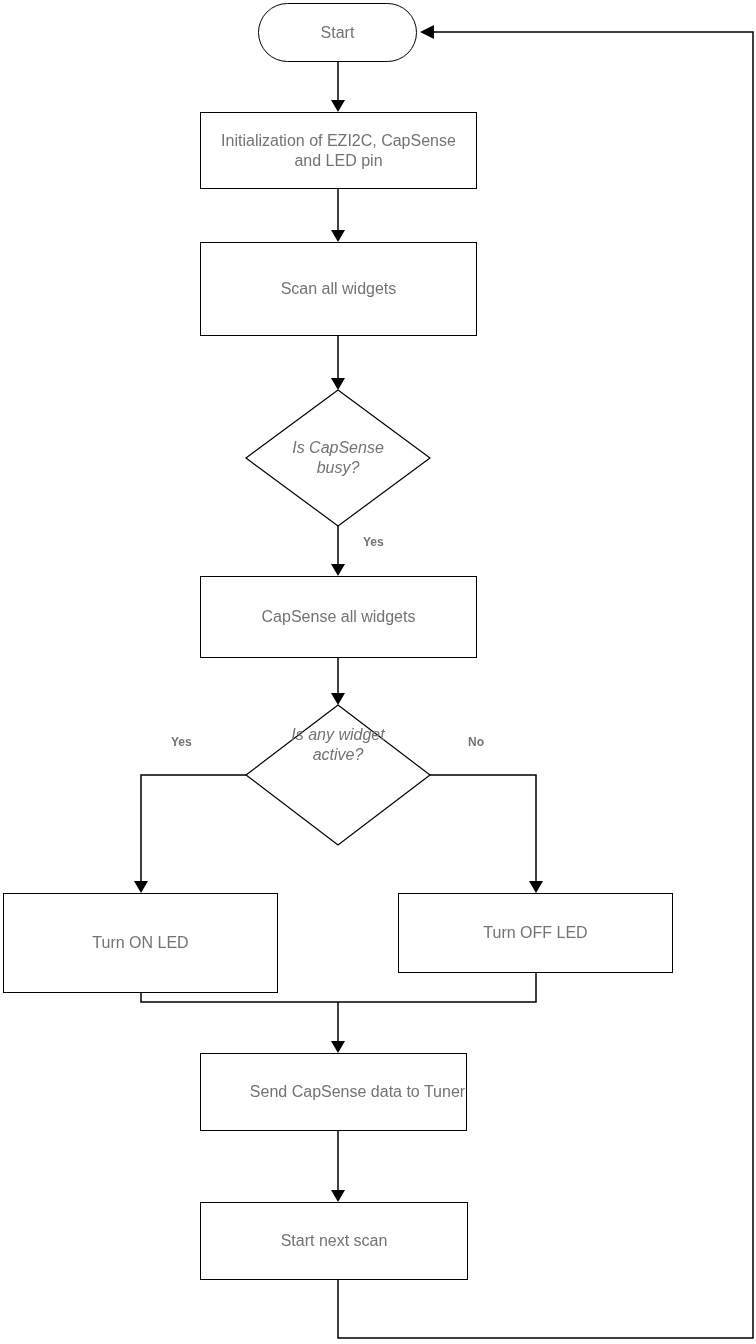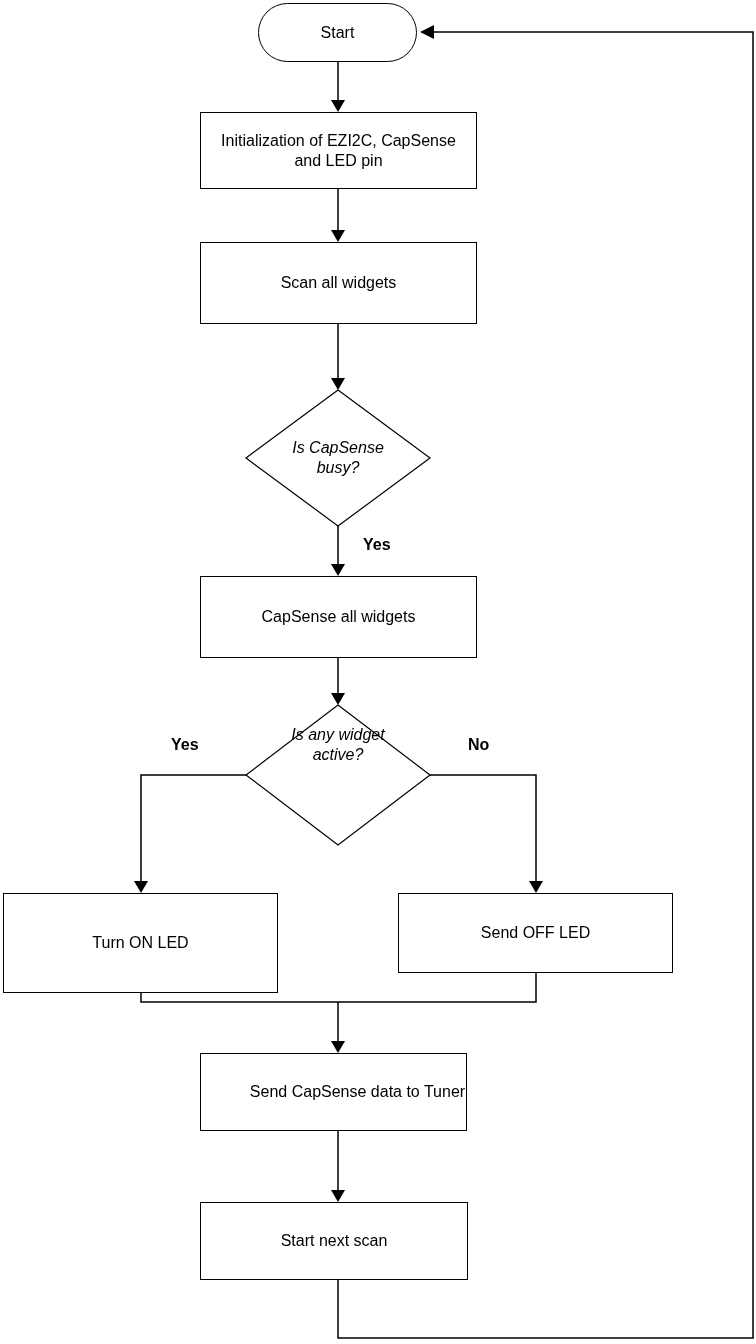--- a/index.html
+++ b/index.html
@@ -7,21 +7,21 @@
     padding: 0;
     background: #ffffff;
   }
   .canvas {
     position: relative;
     width: 756px;
     height: 1344px;
     background: #ffffff;
     font-family: "Liberation Sans", "DejaVu Sans", sans-serif;
     font-size: 16px;
-    color: #000000;
+    color: #737373;
     overflow: hidden;
   }
   .wires {
     position: absolute;
     left: 0;
     top: 0;
     width: 756px;
     height: 1344px;
   }
   .wires path, .wires polyline {
@@ -56,21 +56,21 @@
     border-radius: 30px;
   }
   .node.diamond-label {
     background: transparent;
     border: none;
     font-style: italic;
   }
   .edge-label {
     position: absolute;
     font-weight: bold;
-    font-size: 16px;
+    font-size: 12px;
     line-height: 1.1;
     background: transparent;
   }
 </style>
 </head>
 <body>
 
 <div class="canvas">
 
   <svg class="wires" viewBox="0 0 756 1344" xmlns="http://www.w3.org/2000/svg">
@@ -103,42 +103,42 @@
   </svg>
 
   <div class="node terminator" style="left:258px; top:3px; width:159px; height:59px;">
     <span>Start</span>
   </div>
 
   <div class="node rect" style="left:200px; top:112px; width:277px; height:77px; padding:16px 14px;">
     <span>Initialization of EZI2C, CapSense and LED pin</span>
   </div>
 
-  <div class="node rect" style="left:200px; top:242px; width:277px; height:82px;">
+  <div class="node rect" style="left:200px; top:242px; width:277px; height:94px;">
     <span>Scan all widgets</span>
   </div>
 
   <div class="node diamond-label" style="left:278px; top:426px; width:120px; height:64px;">
     <span>Is CapSense busy?</span>
   </div>
 
   <div class="node rect" style="left:200px; top:576px; width:277px; height:82px;">
     <span>CapSense all widgets</span>
   </div>
 
   <div class="node diamond-label" style="left:278px; top:713px; width:120px; height:64px;justify-content:center;">
     <span>Is any widget active?</span>
   </div>
 
   <div class="node rect" style="left:3px; top:893px; width:275px; height:100px;">
     <span>Turn ON LED</span>
   </div>
 
   <div class="node rect" style="left:398px; top:893px; width:275px; height:80px;">
-    <span>Send OFF LED</span>
+    <span>Turn OFF LED</span>
   </div>
 
   <div class="node rect" style="left:200px; top:1053px; width:267px; height:78px;padding-left:48px;">
     <span>Send CapSense data to Tuner</span>
   </div>
 
   <div class="node rect" style="left:200px; top:1202px; width:268px; height:78px;">
     <span>Start next scan</span>
   </div>
 

